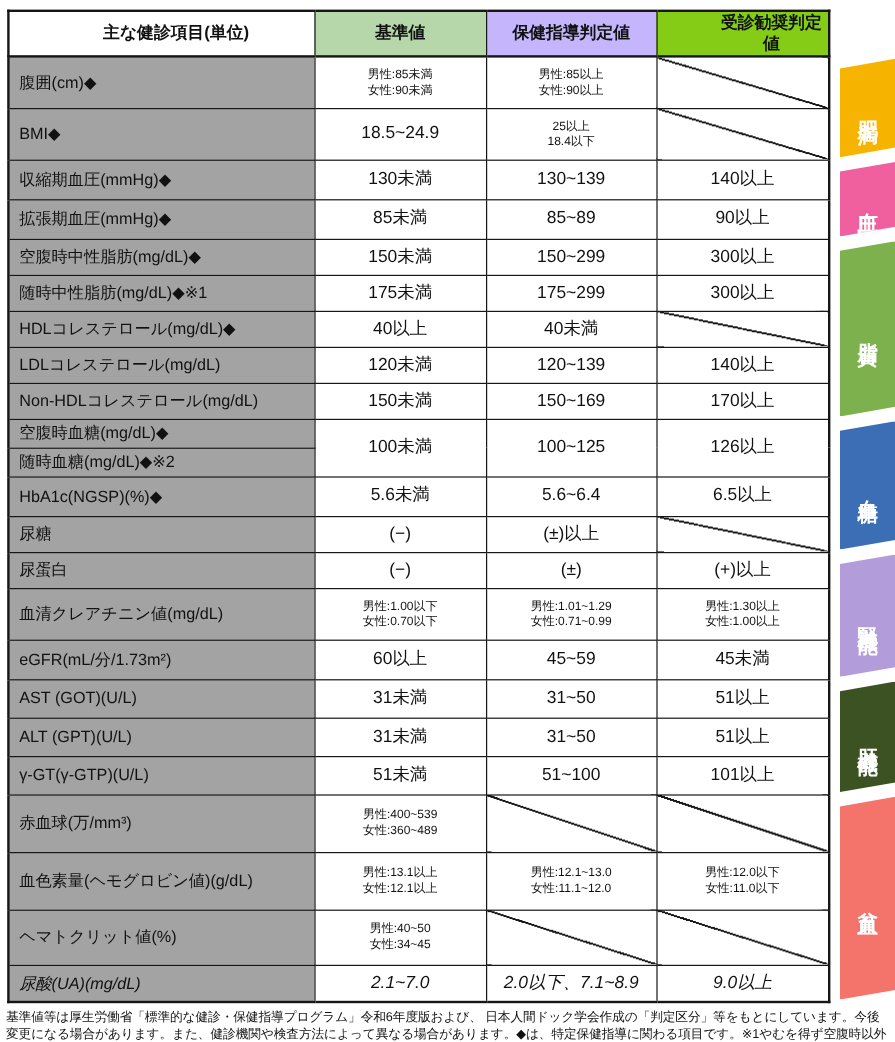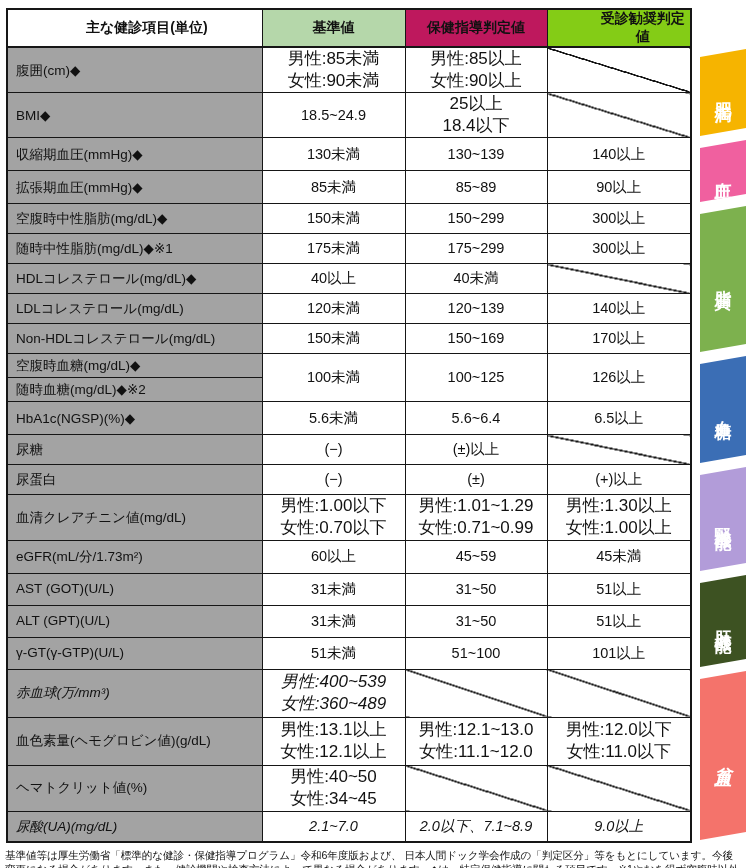--- a/index.html
+++ b/index.html
@@ -25,21 +25,21 @@
   tr.last-row td{border-bottom-width:2.5px;font-style:italic;}
 
   td.item-cell{
     text-align:left;padding:1px 4px 0 8px;font-size:13.5px;line-height:1.2;
     background:#a3a3a3;
   }
   td.val-cell{
     text-align:center;font-size:14.5px;white-space:pre-line;line-height:1.3;
     padding:0 2px;
   }
-  td.val-cell.small{font-size:17px;}
+  td.val-cell.small{font-size:10px;}
   td.slash{
     background-image:linear-gradient(to top right,
       transparent calc(50% - 0.8px),
       #161616 calc(50% - 0.8px),
       #161616 calc(50% + 0.8px),
       transparent calc(50% + 0.8px));
   }
 
   
   th.tab-col-header, td.tab-cell{border:none;background:transparent;}
@@ -70,21 +70,21 @@
       <col style="width:255px">
         <col style="width:143px">
         <col style="width:142px">
         <col style="width:144px">
         <col style="width:56px">
     </colgroup>
     <thead>
       <tr>
         <th id="th-item" style="background: rgb(255, 255, 255);">主な健診項目(単位)</th>
         <th id="th-std" style="background: rgb(181, 215, 170);">基準値</th>
-        <th id="th-guide" style="background: #be185d;">保健指導判定値</th>
+        <th id="th-guide" style="background: #c4b5fd;">保健指導判定値</th>
         <th id="th-refer" class="col-refer" style="background: #84cc16; padding-left: 48px;">受診勧奨判定値</th>
         <th class="tab-col-header"></th>
       </tr>
     </thead>
     <tbody id="tbody">
         <tr style="height: 43px;">
           <td class="item-cell">腹囲(cm)◆</td>
           <td class="val-cell col-std small">男性:85未満
 女性:90未満</td>
           <td class="val-cell col-guide small">男性:85以上
@@ -223,21 +223,21 @@
           <td class="val-cell col-std">31未満</td>
           <td class="val-cell col-guide">31~50</td>
           <td class="val-cell col-refer">51以上</td>
         </tr>
         <tr style="height: 32px; padding-left: 16px;">
           <td class="item-cell">γ-GT(γ-GTP)(U/L)</td>
           <td class="val-cell col-std">51未満</td>
           <td class="val-cell col-guide">51~100</td>
           <td class="val-cell col-refer">101以上</td>
         </tr>
-        <tr style="height: 48px; font-style: italic;">
+        <tr style="height: 48px;">
           <td class="item-cell">赤血球(万/mm³)</td>
           <td class="val-cell col-std small">男性:400~539
 女性:360~489</td>
           <td class="val-cell col-guide slash"></td>
           <td class="val-cell col-refer slash"></td>
           <td class="tab-cell" rowspan="4">
             <div class="ribbon" style="background: rgb(244, 115, 107);">
               <span class="ribbon-label">貧血</span>
             </div>
           </td>

